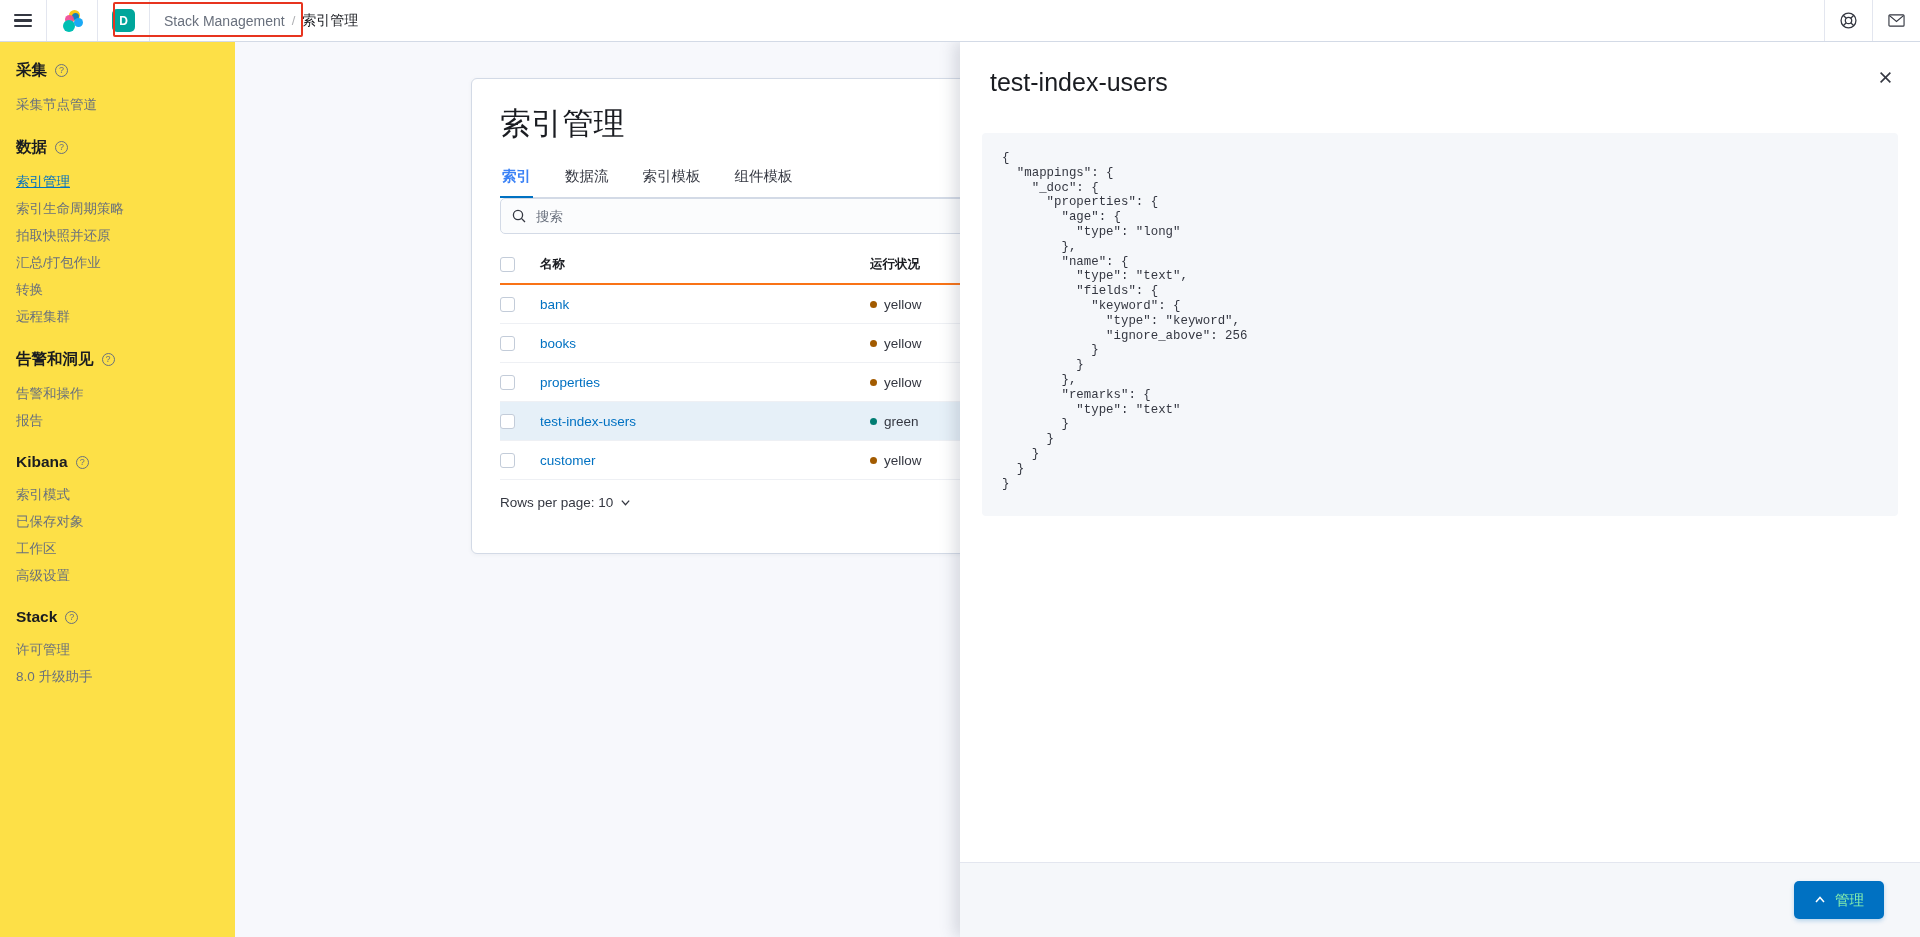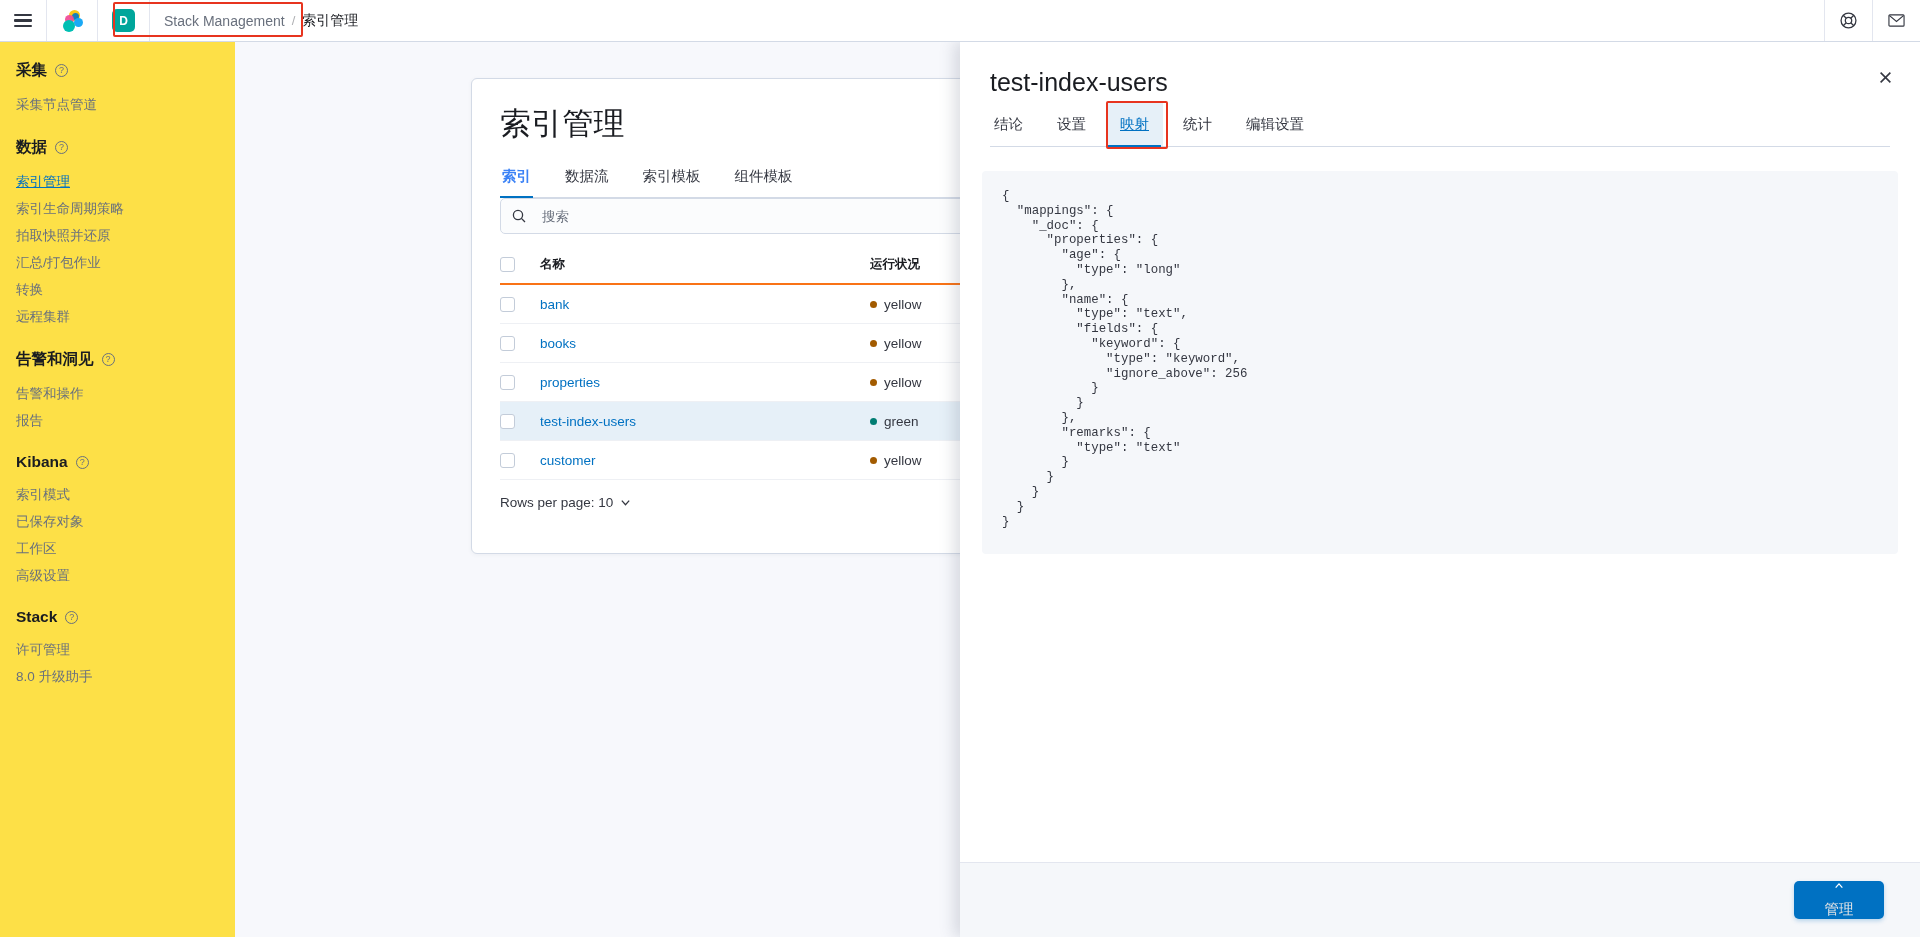--- a/index.html
+++ b/index.html
@@ -142,21 +142,21 @@
     margin: 16px 0 18px 0;
   }
   .subtitle a { color: #0071c2; text-decoration: none; font-weight: 500; }
   .ext-icon { display:inline-block; width: 10px; height: 10px; margin-left: 4px; vertical-align: -1px; }
 
   .searchbox {
     height: 36px; width: 683px;
     background: #fbfcfd;
     border: 1px solid #d3dae6;
     border-radius: 5px;
-    display: flex; align-items: center; gap: 16px;
+    display: flex; align-items: center; gap: 10px;
     padding: 0 11px;
     box-shadow: inset 0 0 0 0 #fff;
   }
   .searchbox svg { width: 14px; height: 14px; flex: none; }
   .searchbox input {
     border: none; outline: none; background: transparent;
     font-size: 13.5px; color: #343741; width: 100%;
     font-family: inherit;
   }
   .searchbox input::placeholder { color: #69707d; }
@@ -265,29 +265,28 @@
   }
 
   .fly-footer {
     height: 75px;
     background: #f5f7fa;
     border-top: 1px solid #e3e6ef;
     display: flex; align-items: center; justify-content: flex-end;
     padding: 0 36px;
   }
   .manage-btn {
-    background: #0071c2; color: #e5e5e5;
+    background: #0071c2; color: #86efac;
     border: none; border-radius: 5px;
     height: 38px; min-width: 90px;
     padding: 0 18px;
     font-size: 14.5px; font-family: inherit; font-weight: 500;
     display: inline-flex; align-items: center; justify-content: center; gap: 9px;
     cursor: pointer;
     box-shadow: 0 2px 4px rgba(0,113,194,.25);
-    flex-direction: column;
   }
   .chev-up { width: 12px; height: 12px; }
 </style>
 </head>
 <body>
 
 <div class="topbar">
   <div class="topbar-left">
 
     <div class="tb-cell">
@@ -500,28 +499,20 @@
 
   <div class="fly-close">
     <svg viewBox="0 0 12 12" fill="none" stroke="#343741" stroke-width="1.5">
       <line x1="1.5" y1="1.5" x2="10.5" y2="10.5"></line>
         <line x1="10.5" y1="1.5" x2="1.5" y2="10.5"></line>
     </svg>
   </div>
 
   <div class="fly-header">
     <div class="fly-title">test-index-users</div>
-    <div class="fly-tabs">
-      <div class="fly-tab">结论</div>
-      <div class="fly-tab">设置</div>
-      <div class="fly-tab active">映射</div>
-      <div class="fly-tab">统计</div>
-      <div class="fly-tab">编辑设置</div>
-      <div class="tab-highlight"></div>
-    </div>
   </div>
 
   <div class="fly-body">
     <div class="code-block">
       <pre class="code">{
   "mappings": {
     "_doc": {
       "properties": {
         "age": {
           "type": "long"

